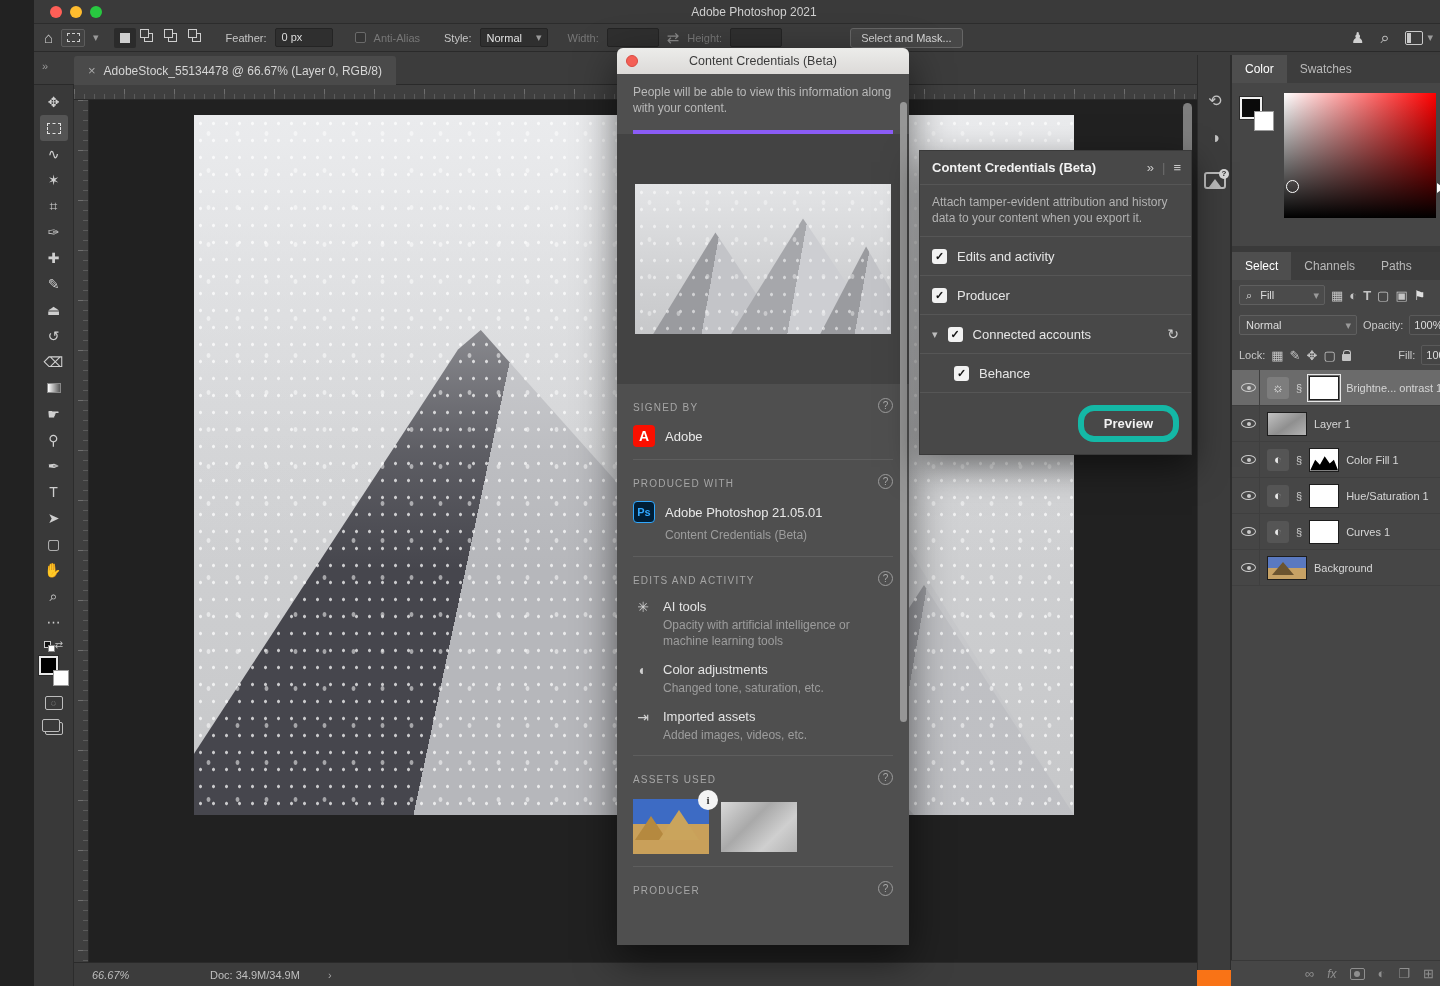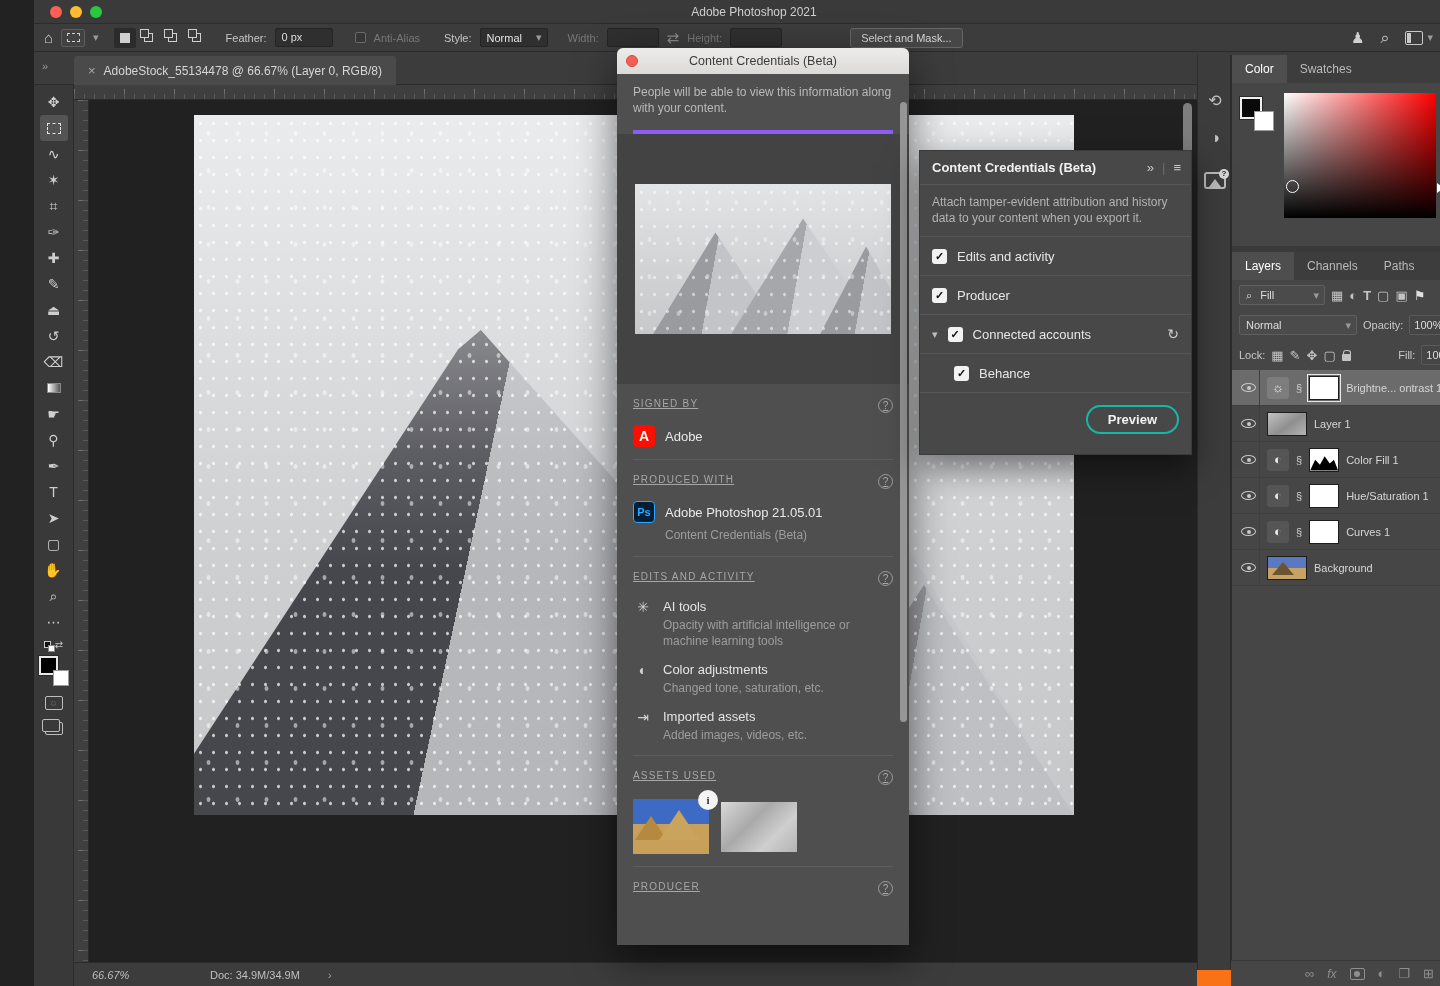--- a/index.html
+++ b/index.html
@@ -142,21 +142,21 @@
   .dlg-body { position:relative; height:871px; overflow:hidden; font-size:12px; }
   .dlg-scroll { position:absolute; right:2px; top:28px; width:7px; height:620px; background:#969696; border-radius:4px; }
   .dlg-pad { padding:10px 16px 0 16px; }
   .dlg-intro { color:#b9b9b9; line-height:1.35; padding-bottom:14px; border-bottom:4px solid #8b5cf6; }
   .dlg-preview { margin:0 -16px; height:250px; background:#434343; display:flex; align-items:center; justify-content:center; }
   .pv-img { width:256px; height:150px; background:linear-gradient(180deg,#e3e4e6 0%,#d2d3d5 55%,#c7c8ca 100%); position:relative; overflow:hidden; }
   .pv-img .p1 { position:absolute; left:18px; top:48px; width:130px; height:102px; background:linear-gradient(100deg,#9a9b9f 0 45%,#c3c4c8 45%); clip-path:polygon(0 100%,48% 0,100% 100%); }
   .pv-img .p2 { position:absolute; left:96px; top:34px; width:150px; height:116px; background:linear-gradient(100deg,#a6a7ab 0 45%,#cdced2 45%); clip-path:polygon(0 100%,48% 0,100% 100%); }
   .pv-img .p3 { position:absolute; left:185px; top:62px; width:96px; height:88px; background:linear-gradient(100deg,#9a9b9f 0 45%,#c3c4c8 45%); clip-path:polygon(0 100%,48% 0,100% 100%); }
   .sect { padding:14px 0 12px 0; border-bottom:1px solid #5e5e5e; position:relative; }
-  .sect-h { font-size:10px; letter-spacing:1.2px; color:#a6a6a6; display:flex; align-items:flex-start;text-decoration:underline; }
+  .sect-h { font-size:10px; letter-spacing:1.2px; color:#a6a6a6; display:flex; align-items:flex-end; }
   .qmark { margin-left:auto; width:15px; height:15px; border:1px solid #9c9c9c; border-radius:50%; color:#a8a8a8; font-size:10px; display:flex; align-items:center; justify-content:center; letter-spacing:0; }
   .srow { display:flex; align-items:center; gap:10px; margin-top:12px; }
   .adobe-logo { width:22px; height:22px; background:#fa0f00; border-radius:4px; color:#fff; display:flex; align-items:center; justify-content:center; font-weight:bold; font-size:14px; }
   .ps-logo { width:22px; height:22px; background:#001e36; border:1px solid #31a8ff; border-radius:4px; color:#31a8ff; display:flex; align-items:center; justify-content:center; font-weight:bold; font-size:11px; }
   .srow .t1 { color:#e8e8e8; font-size:13px; }
   .sub { color:#9d9d9d; font-size:12px; margin:4px 0 0 32px; line-height:1.35; }
   .erow { display:flex; gap:10px; margin-top:13px; }
   .erow .eic { width:20px; color:#cfcfcf; font-size:14px; text-align:center; flex:0 0 auto; }
   .erow .et { color:#e4e4e4; font-size:13px; }
   .erow .ed { color:#9d9d9d; font-size:12px; line-height:1.35; margin-top:3px; }
@@ -173,21 +173,21 @@
   .ccp-title { font-weight:bold; color:#f1f1f1; font-size:13px; }
   .ccp-icons { margin-left:auto; display:flex; align-items:center; gap:8px; color:#c9c9c9; }
   .ccp-desc { padding:9px 14px 10px 12px; color:#b3b3b3; font-size:12px; line-height:1.35; border-bottom:1px solid #565656; }
   .ccrow { display:flex; align-items:center; gap:10px; padding:0 12px; height:39px; border-bottom:1px solid #565656; }
   .cb { width:15px; height:15px; background:#f2f2f2; border-radius:3px; color:#141414; font-size:11px; font-weight:bold; display:flex; align-items:center; justify-content:center; flex:0 0 auto; }
   .ccrow .lbl { color:#e6e6e6; }
   .ccrow .chev { color:#bdbdbd; font-size:11px; }
   .ccrow .refr { margin-left:auto; color:#cdcdcd; font-size:14px; }
   .ccrow.indent { padding-left:34px; }
   .ccp-foot { display:flex; justify-content:flex-end; padding:12px 12px 0 0; }
-  .pill { border:2px solid #14b8a6; border-radius:16px; color:#f2f2f2; font-size:13px; font-weight:bold; padding:5px 20px; background:transparent; }
+  .pill { border:6px solid #14b8a6; border-radius:16px; color:#f2f2f2; font-size:13px; font-weight:bold; padding:5px 20px; background:transparent; }
 </style>
 </head>
 <body>
 
 <div id="app">
 
   <div class="titlebar abs">
     <span class="tl abs" style="left:16px;background:#ff5f57"></span>
     <span class="tl abs" style="left:36px;background:#febc2e"></span>
     <span class="tl abs" style="left:56px;background:#28c840"></span>
@@ -383,21 +383,21 @@
           <span class="bg2"></span>
         </span>
       <div class="cp-grad"></div>
       <span class="cp-cursor"></span>
       <div class="cp-hue"></div>
       <span class="cp-arrow"></span>
     </div>
 
     <div class="layerspanel">
       <div class="ptabs">
-        <span class="ptab active">Layers</span>
+        <span class="ptab active">Select</span>
         <span class="ptab">Channels</span>
         <span class="ptab">Paths</span>
         <span class="pmenu">≡</span>
       </div>
       <div class="lp-row">
         <span class="select" style="width:86px">
             <span>⌕</span>
             <span>Fill</span>
             <span class="chev-dim" style="margin-left:auto">▾</span>
           </span>

